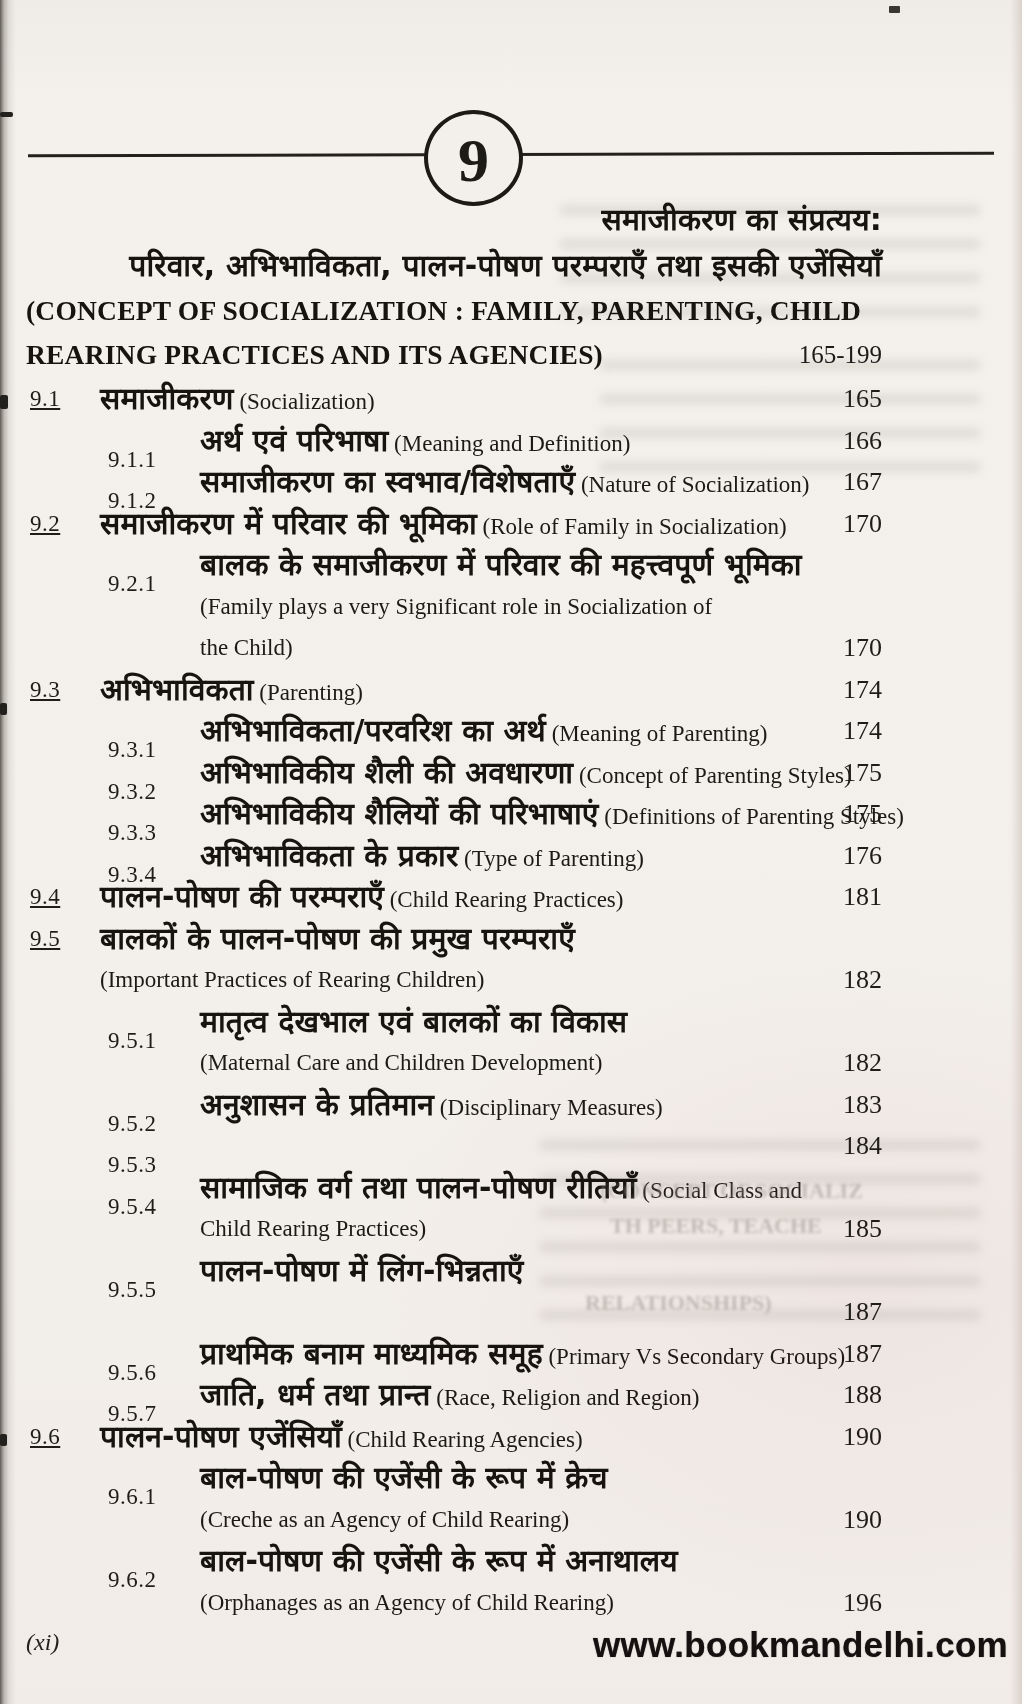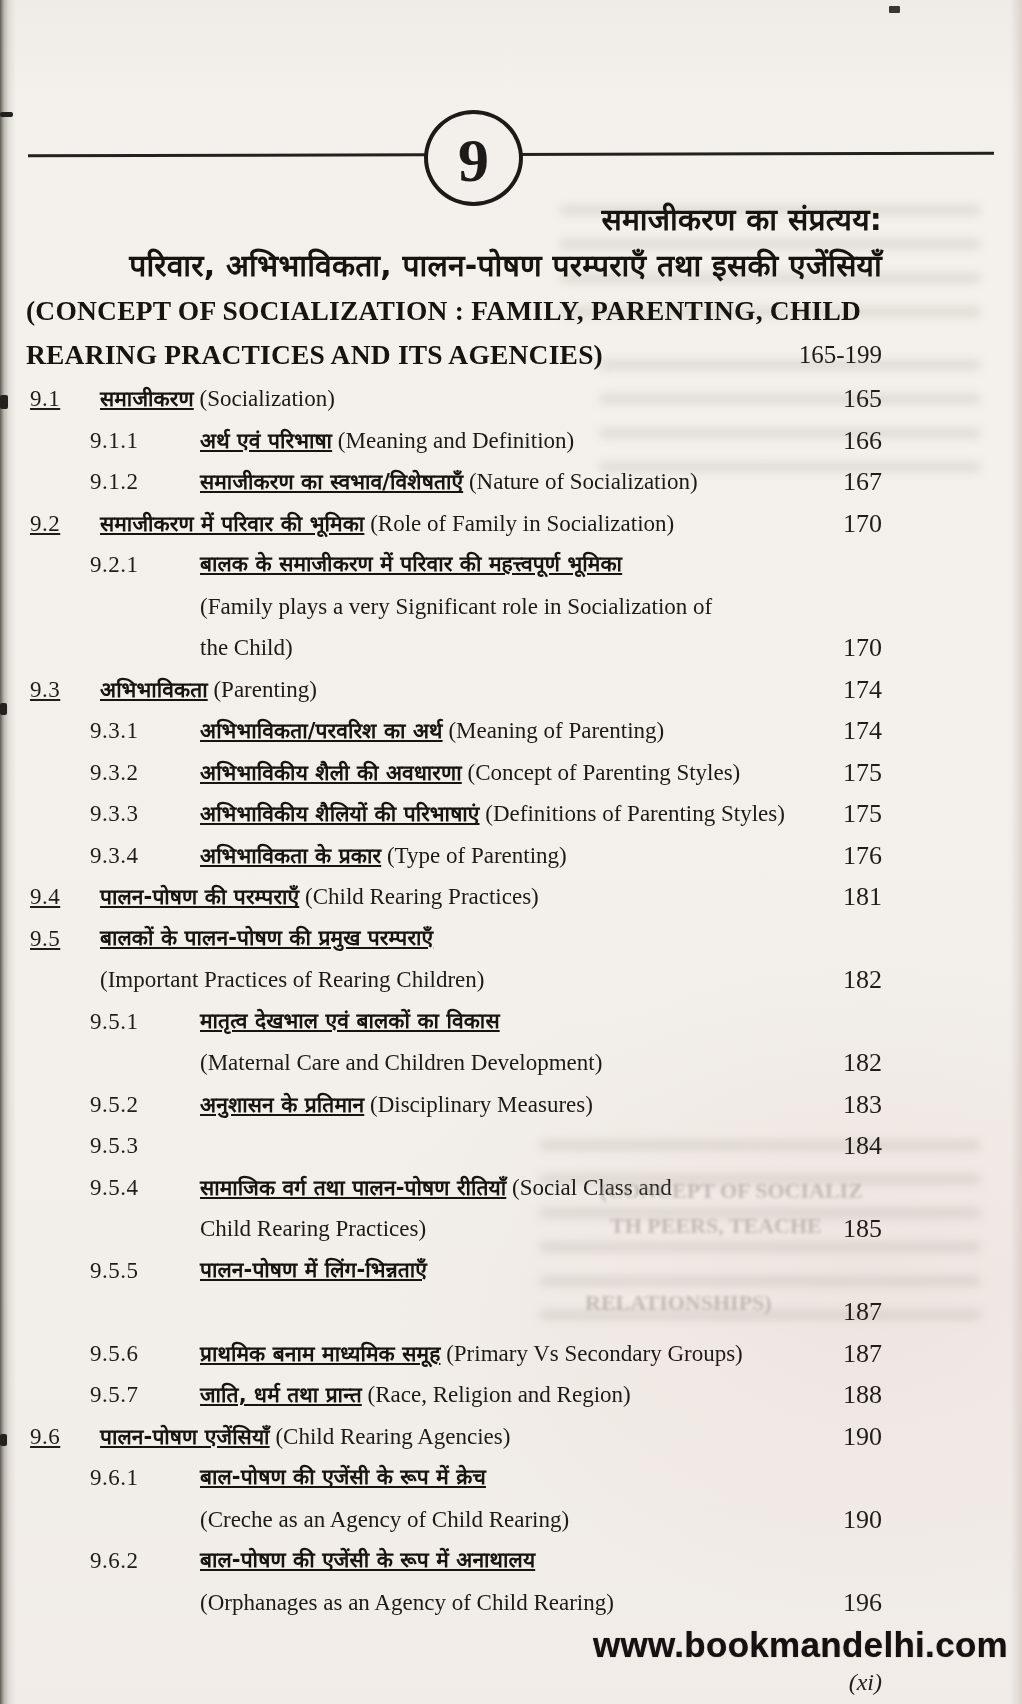--- a/index.html
+++ b/index.html
@@ -50,34 +50,34 @@
     font-weight:700; font-size:27.5px; letter-spacing:.2px; color:#17140f;
   }
   .title-pages { margin-left:auto; font-weight:400; font-size:25px; }
 
   .toc { margin-top:1px; }
   .row { position:relative; height:41.5px; display:flex; align-items:baseline; }
   .num {
     position:absolute; top:0; line-height:41.5px;
     font-size:23px; color:#201d19; letter-spacing:.5px;
   }
-  .n1 { left:4px;text-decoration:underline; } .n2 { left:64px; }
+  .n1 { left:4px;text-decoration:underline; } .n2 { left:82px;margin-top:19px; }
   .txt { line-height:41.5px; white-space:nowrap; }
   .t1 { margin-left:74px; } .t2 { margin-left:174px; }
   .hi {
     font-family:"DejaVu Sans","Liberation Sans",sans-serif;
-    font-weight:700; font-size:21px; color:#17140f; letter-spacing:.1px;text-decoration:underline;
+    font-weight:700; font-size:30px; color:#17140f; letter-spacing:.1px;
   }
   .en { font-size:23px; color:#1d1a16; }
   .pg { position:absolute; right:0; top:0; line-height:41.5px; font-size:26px; color:#201d19; }
 
   
   .folio {
     position:absolute; left:26px; top:1629px; width:856px;
-    text-align:right; font-style:italic; font-size:24px; color:#23201c;margin-top:40px;
+    text-align:left; font-style:italic; font-size:24px; color:#23201c;
   }
   .watermark {
     position:absolute; right:14px; top:1625px;
     font-family:"Liberation Sans","DejaVu Sans",sans-serif;
     font-weight:700; font-size:35px; letter-spacing:.3px;
     color:#161010; text-shadow:0 0 1px rgba(22,16,16,.6);
   }
 
   
   .ghost {

